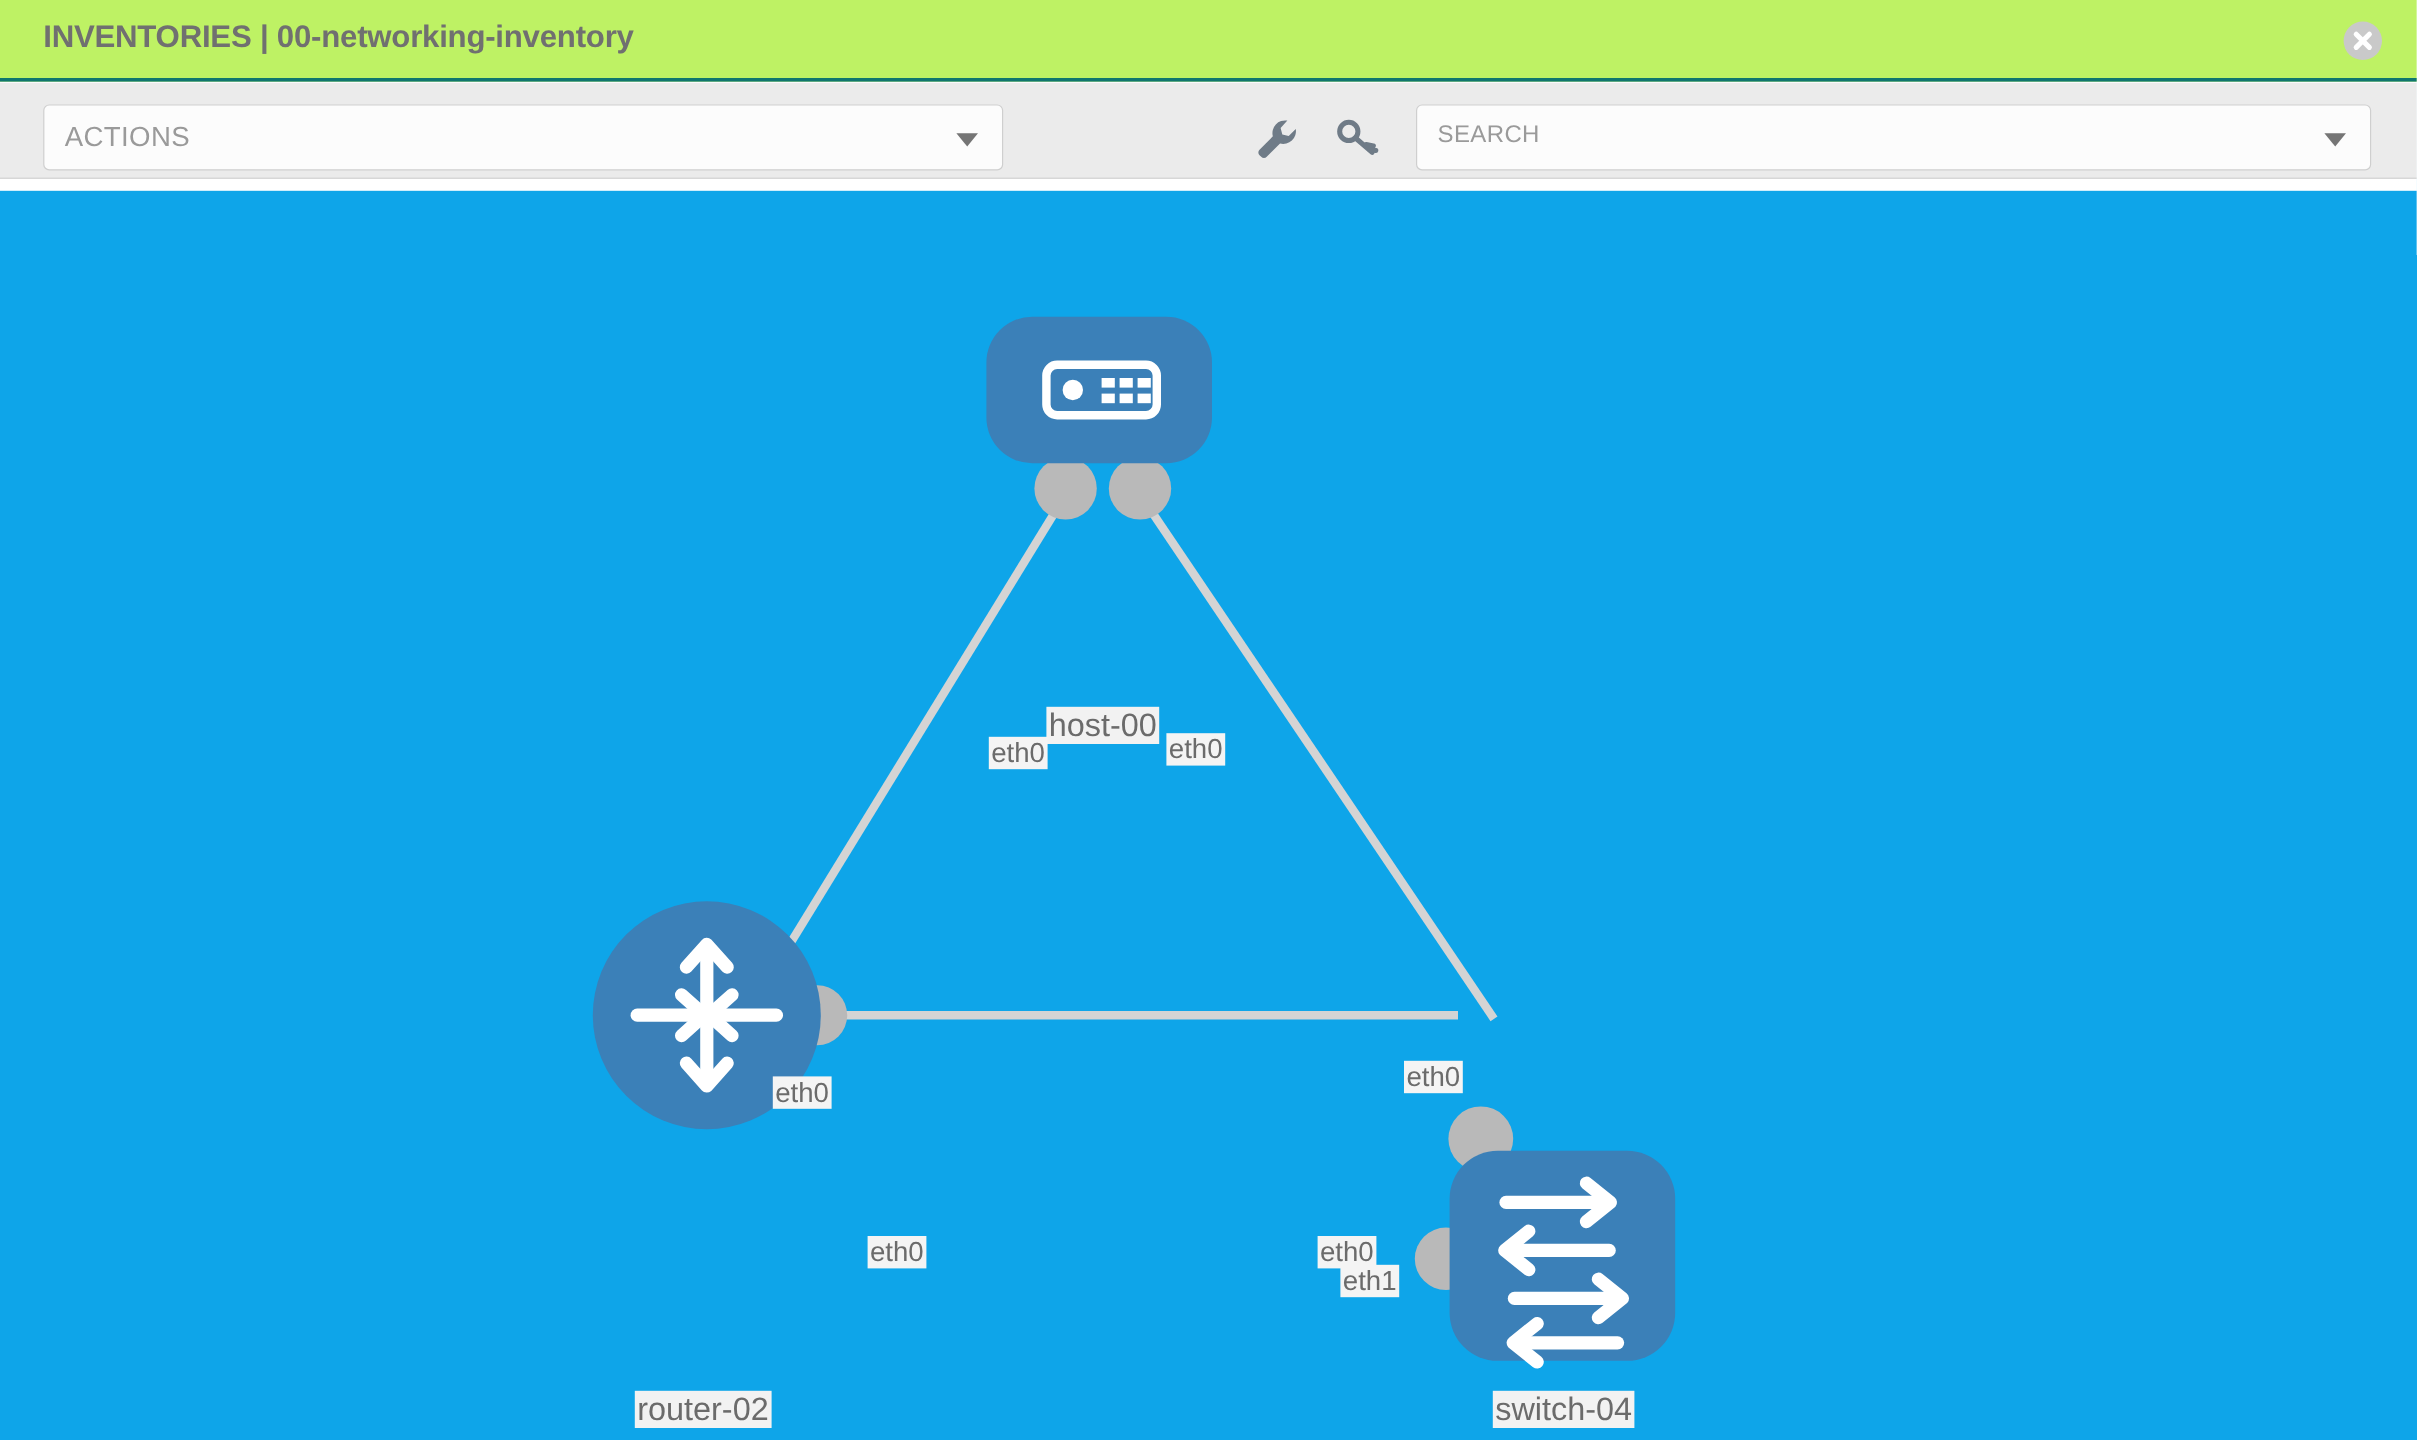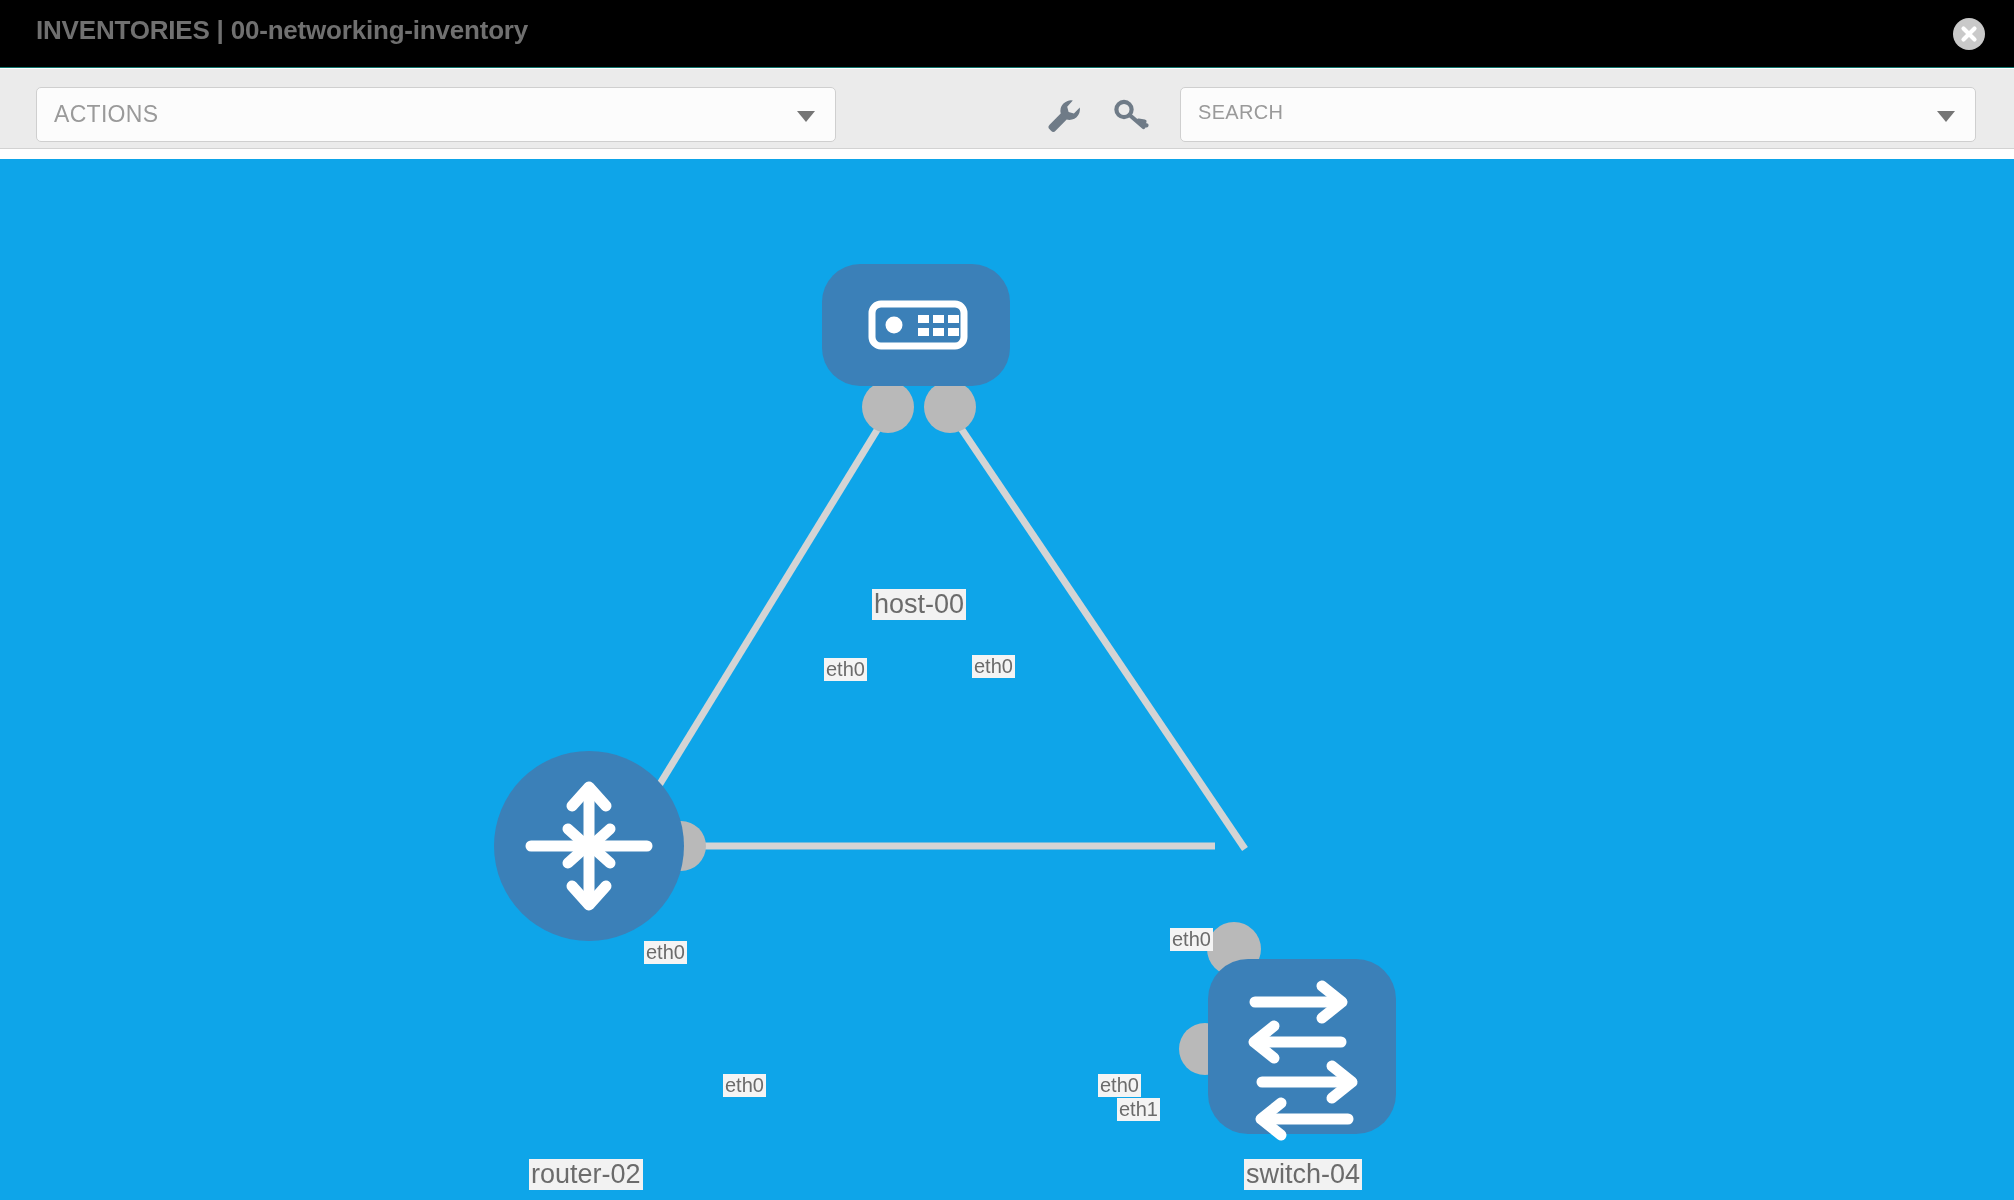--- a/index.html
+++ b/index.html
@@ -8,22 +8,22 @@
     font-family: "Liberation Sans", sans-serif;
     background: #ffffff;
     overflow: hidden;
   }
   .app { position: relative; width: 2014px; height: 1200px; }
 
   
   .header {
     position: absolute; top: 0; left: 0;
     width: 2014px; height: 68px;
-    background: #000000;
-    border-bottom: 1px solid #0f766e;
+    background: #bef264;
+    border-bottom: 3px solid #0f766e;
   }
   .header-title {
     position: absolute; left: 36px; top: 15px;
     font-size: 26px; font-weight: bold;
     color: #707070;
     letter-spacing: -0.2px;
     white-space: nowrap;
   }
   .close-btn {
     position: absolute; right: 28px; top: 17px;
@@ -92,26 +92,25 @@
   .node-label {
     position: absolute;
     font-size: 27px;
     color: #6b6b6b;
     background: #f2f2f2;
     white-space: nowrap;
     padding: 0 2px;
   }
   .port-label {
     position: absolute;
-    font-size: 20px;
+    font-size: 23px;
     color: #6b6b6b;
     background: #f4f4f4;
     white-space: nowrap;
     padding: 0 2px;
-    margin-top: 44px;
   }
 
   
   .zoom-panel {
     position: absolute;
     right: 0; bottom: 0;
     width: 394px; height: 120px;
     background: #ffffff;
     border: 1px solid #cbcbcb;
     border-bottom: none; border-right: none;

